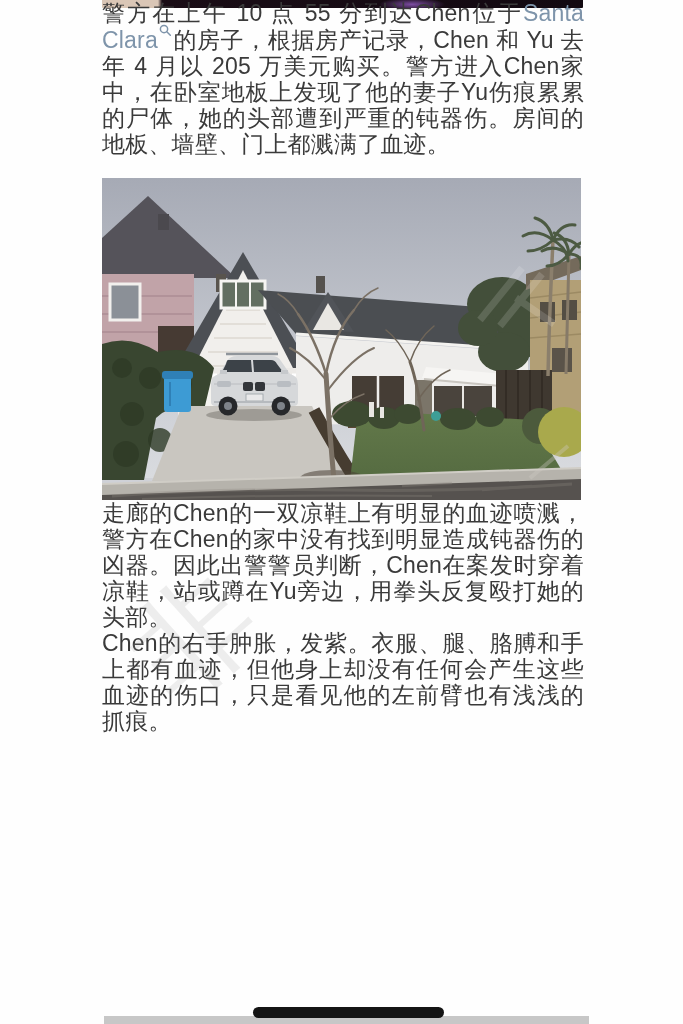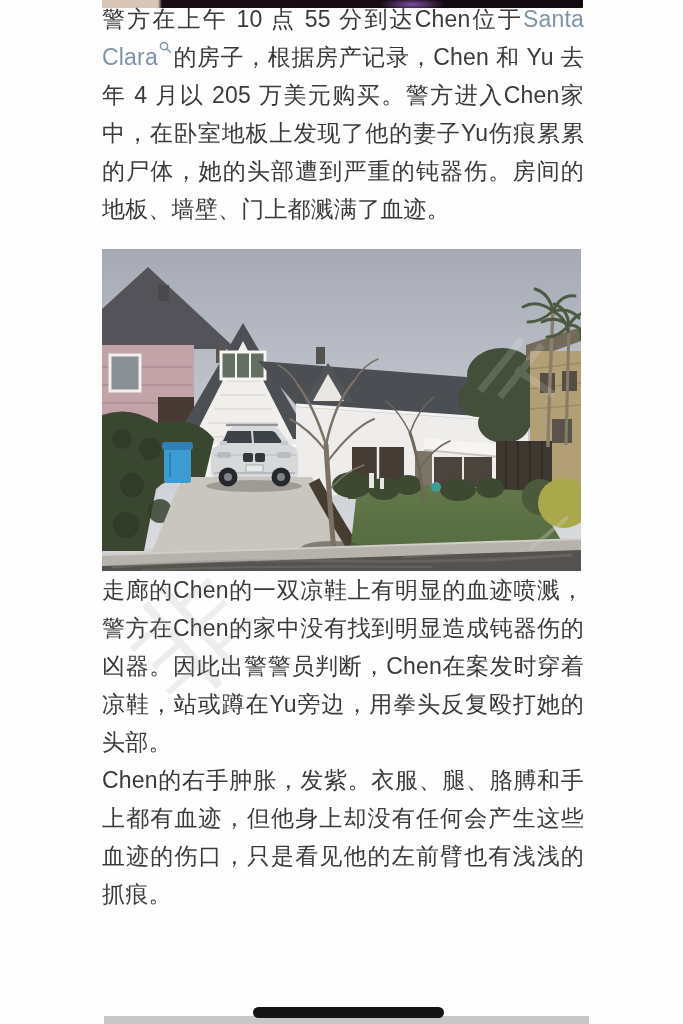--- a/index.html
+++ b/index.html
@@ -11,21 +11,21 @@
   
   .top-strip{
     position:absolute;left:102px;top:0;width:481px;height:8px;
     background:
       radial-gradient(ellipse 46px 9px at 310px 55%, rgba(130,80,170,0.95), rgba(130,80,170,0) 72%),
       linear-gradient(90deg,#dac6b6 0,#dac6b6 56px,#1a0d16 60px,#120911 100%);
     border-radius:0 0 1px 1px;
   }
   .content{position:absolute;left:102px;top:0;width:482px;}
   p.para{
-    margin:0;color:#3a3a3a;font-size:23px;line-height:38px;
+    margin:0;color:#3a3a3a;font-size:23px;line-height:26px;
     text-align:justify;letter-spacing:0.2px;word-break:break-word;
   }
   .p1{margin-top:36px;}
   .p2{margin-top:41px;}
   .p3{margin-top:29px;}
   .link{color:#7e94aa;cursor:pointer;white-space:normal;}
   .mag{vertical-align:super;margin:0 1px 0 1px;position:relative;top:-2px;}
   .photo{
     margin-top:21px;width:479px;height:322px;position:relative;
     background:#cfd1d7;overflow:hidden;

